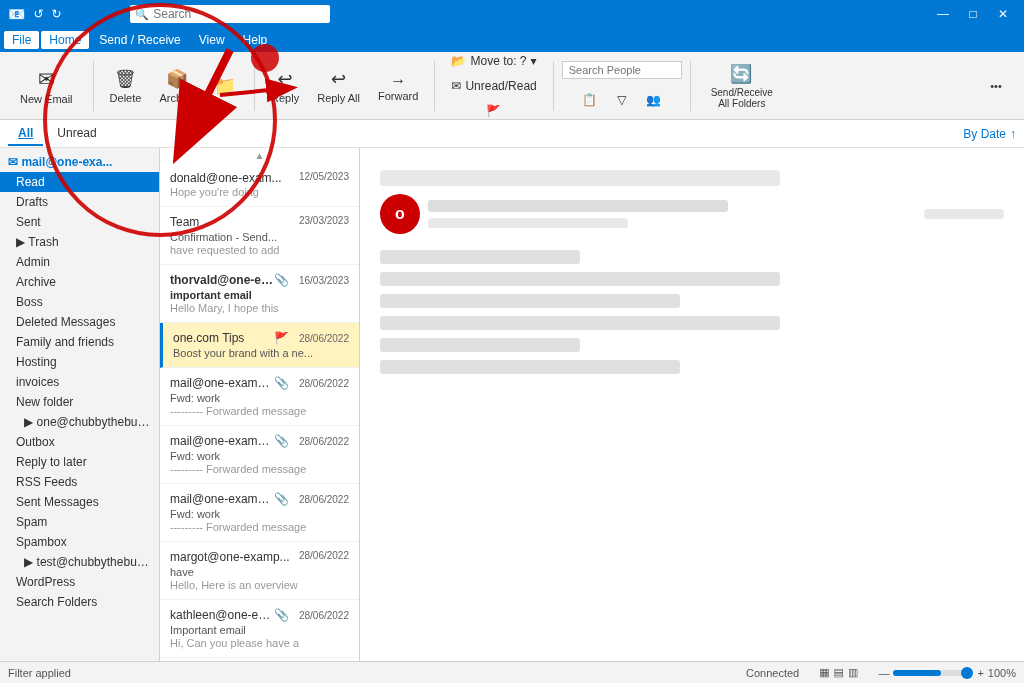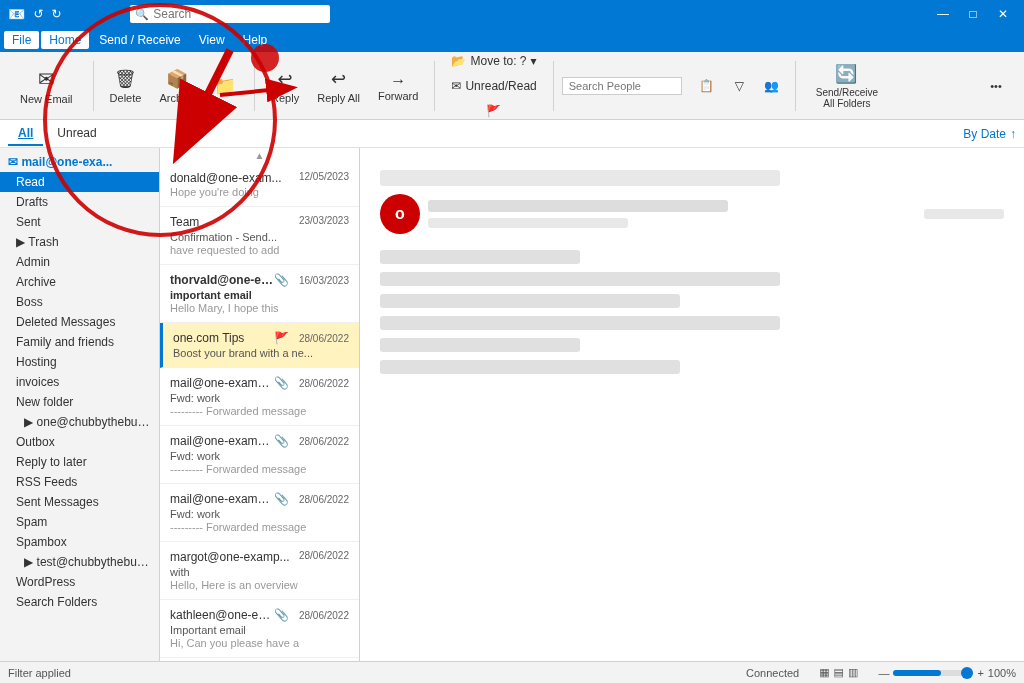--- a/index.html
+++ b/index.html
@@ -347,21 +347,21 @@
       <span>✉</span>
       <span>Unread/Read</span>
     </div>
     <div class="ribbon-btn-small">
       <span>🚩</span>
     </div>
   </div>
 
   <div class="ribbon-divider"></div>
 
-  <div class="ribbon-group" style="flex-direction:row; gap:10px;">
+  <div class="ribbon-group" style="flex-direction:column; gap:10px;">
     <input type="text" class="search-people-box" placeholder="Search People" style="">
     <div style="display:flex; gap:4px;">
       <div class="ribbon-btn-small">
         <span>📋</span>
       </div>
       <div class="ribbon-btn-small">
         <span>▽</span>
       </div>
       <div class="ribbon-btn-small">
         <span>👥</span>
@@ -498,21 +498,21 @@
       </div>
       <div class="email-subject">Fwd: work</div>
       <div class="email-preview">--------- Forwarded message</div>
     </div>
 
     <div class="email-item">
       <div class="email-sender">
         <span class="name">margot@one-examp...</span>
         <span class="date">28/06/2022</span>
       </div>
-      <div class="email-subject">with</div>
+      <div class="email-subject">have</div>
       <div class="email-preview">Hello,   Here is an overview</div>
     </div>
 
     <div class="email-item">
       <div class="email-sender">
         <span class="name">kathleen@one-exam...</span>
         <div class="email-icons">
           <span class="email-attachment-icon">📎</span>
           <span class="date">28/06/2022</span>
         </div>

